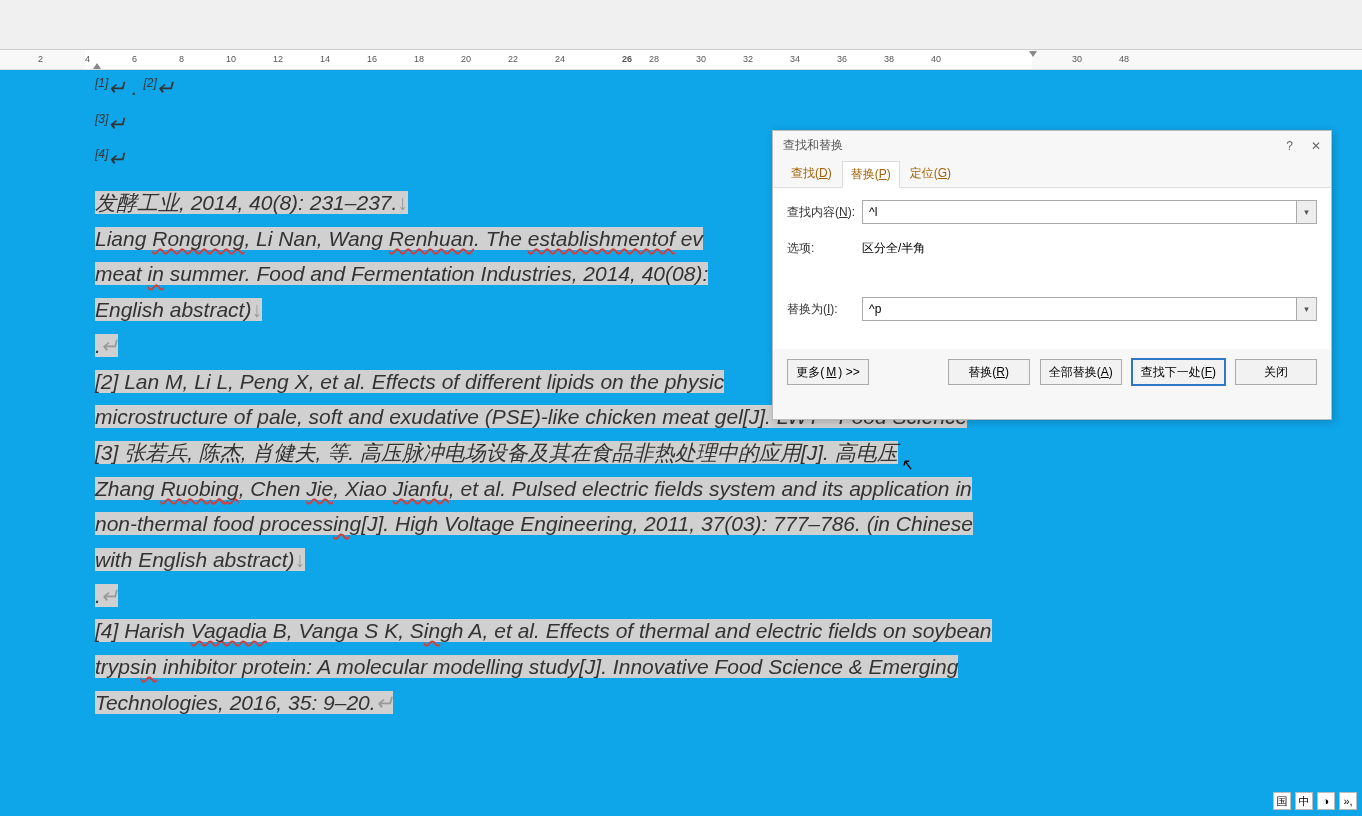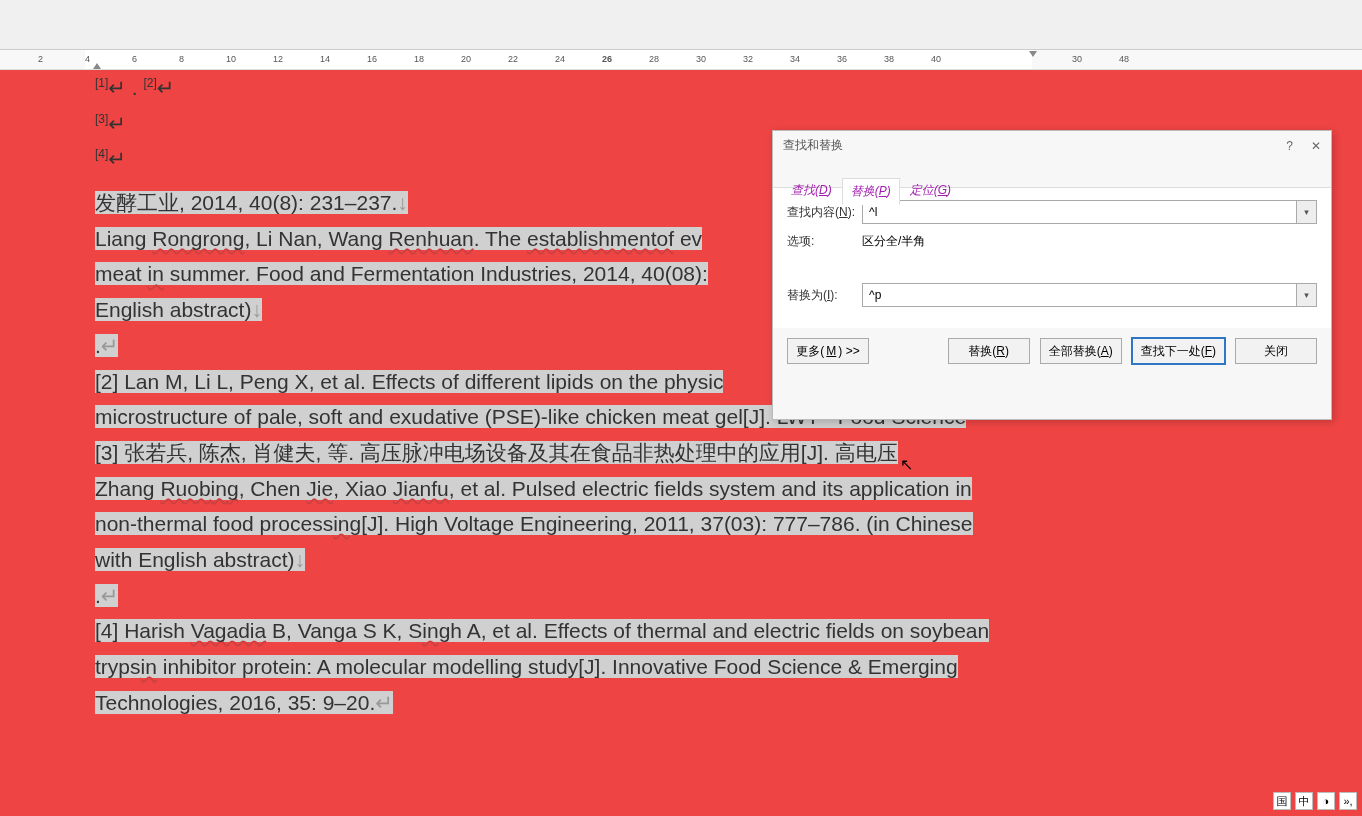--- a/index.html
+++ b/index.html
@@ -55,21 +55,22 @@
   border-left: 4px solid transparent;
   border-right: 4px solid transparent;
   border-top: 6px solid #888;
 }
 .page-area {
   position: absolute;
   top: 70px;
   left: 0;
   right: 0;
   bottom: 0;
-  background: #ef4444;
+  background: #0ea5e9;
+  font-style: italic;
 }
 .page {
   position: absolute;
   left: 85px;
   top: 0;
   width: 960px;
   color: #333;
   font-size: 21px;
   line-height: 1.7;
 }
@@ -112,38 +113,37 @@
 .close-x, .help-q { cursor: pointer; color: #666; }
 .tabs {
   display: flex;
   padding: 0 10px;
   border-bottom: 1px solid #ddd;
   gap: 2px;
 }
 .tab {
   padding: 4px 8px;
   cursor: pointer;
-  color: #a21caf;
+  color: #a16207;
   position: relative;
-  top: 18px;
-  font-style: italic;
+  top: 1px;
 }
 .tab.active {
   border: 1px solid #ddd;
   border-bottom: 1px solid #fff;
   background: #fff;
 }
 .tab-body {
   padding: 12px 14px;
   background: #fff;
 }
 .form-row {
   display: flex;
   align-items: center;
-  margin-bottom: 9px;
+  margin-bottom: 16px;
 }
 .form-label {
   width: 75px;
   color: #333;
 }
 .form-input {
   flex: 1;
   display: flex;
 }
 .form-input input {
@@ -232,21 +232,21 @@
       <span class="ruler-tick" style="left: 132px;">6</span>
       <span class="ruler-tick" style="left: 179px;">8</span>
       <span class="ruler-tick" style="left: 226px;">10</span>
       <span class="ruler-tick" style="left: 273px;">12</span>
       <span class="ruler-tick" style="left: 320px;">14</span>
       <span class="ruler-tick" style="left: 367px;">16</span>
       <span class="ruler-tick" style="left: 414px;">18</span>
       <span class="ruler-tick" style="left: 461px;">20</span>
       <span class="ruler-tick" style="left: 508px;">22</span>
       <span class="ruler-tick" style="left: 555px;">24</span>
-      <span class="ruler-tick" style="left: 602px; font-weight: bold;">26</span>
+      <span class="ruler-tick" style="left: 622px; font-weight: bold;">26</span>
       <span class="ruler-tick" style="left: 649px;">28</span>
       <span class="ruler-tick" style="left: 696px;">30</span>
       <span class="ruler-tick" style="left: 743px;">32</span>
       <span class="ruler-tick" style="left: 790px;">34</span>
       <span class="ruler-tick" style="left: 837px;">36</span>
       <span class="ruler-tick" style="left: 884px;">38</span>
       <span class="ruler-tick" style="left: 931px;">40</span>
       <span class="ruler-tick" style="left: 978px; margin-top: 40px;">42</span>
       <span class="ruler-tick" style="left: 1025px; margin-top: 35px;">44</span>
       <span class="ruler-tick" style="left: 1072px;">30</span>

